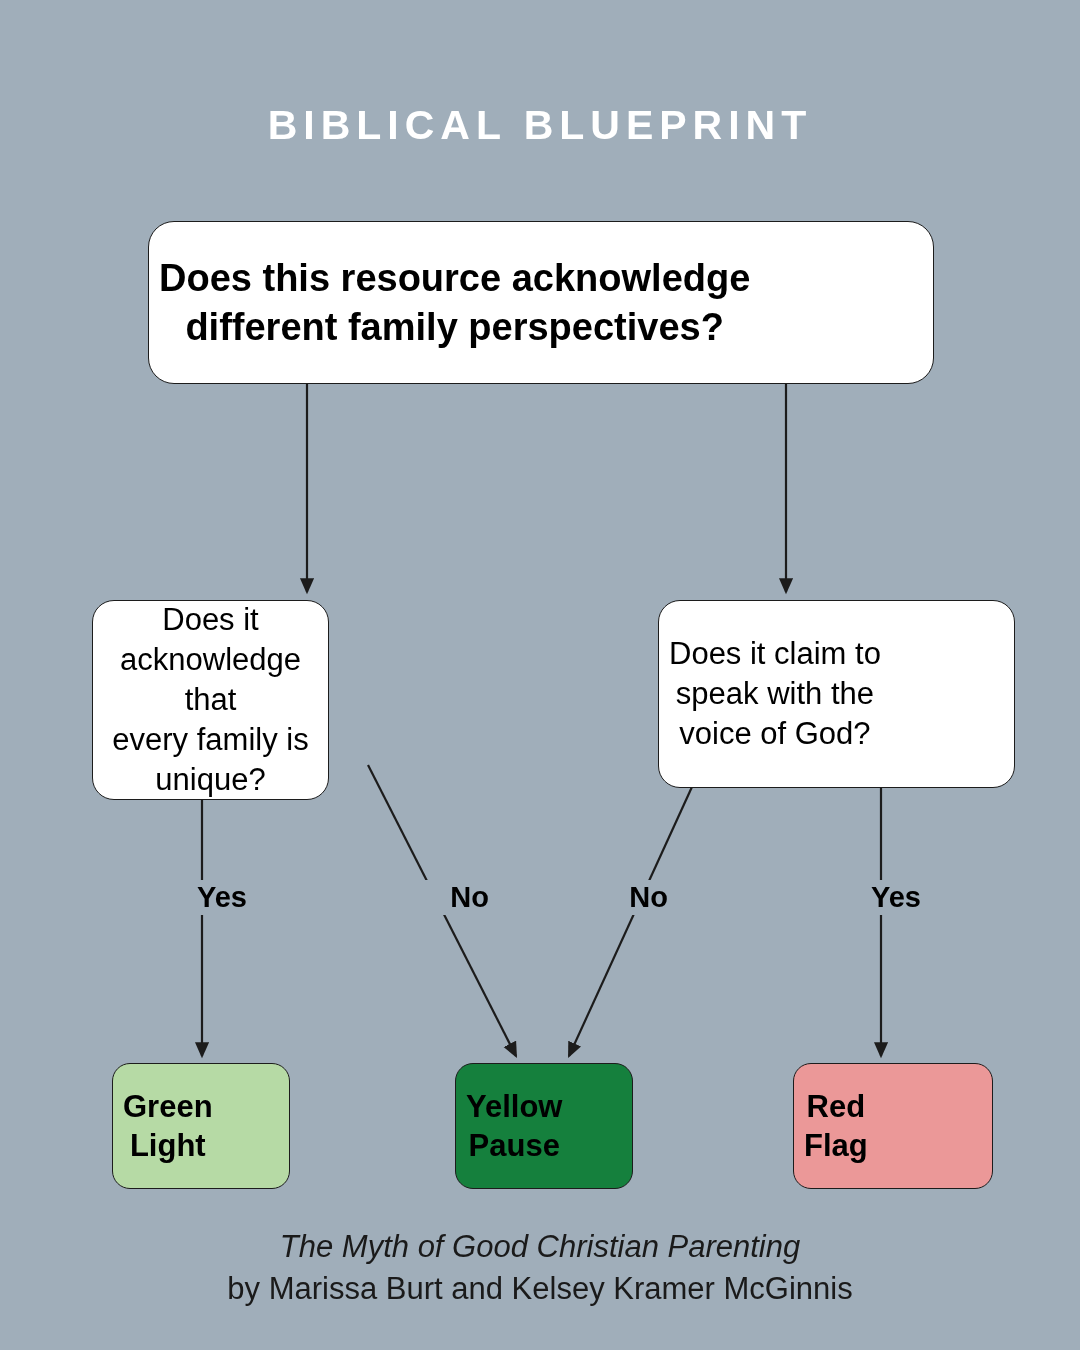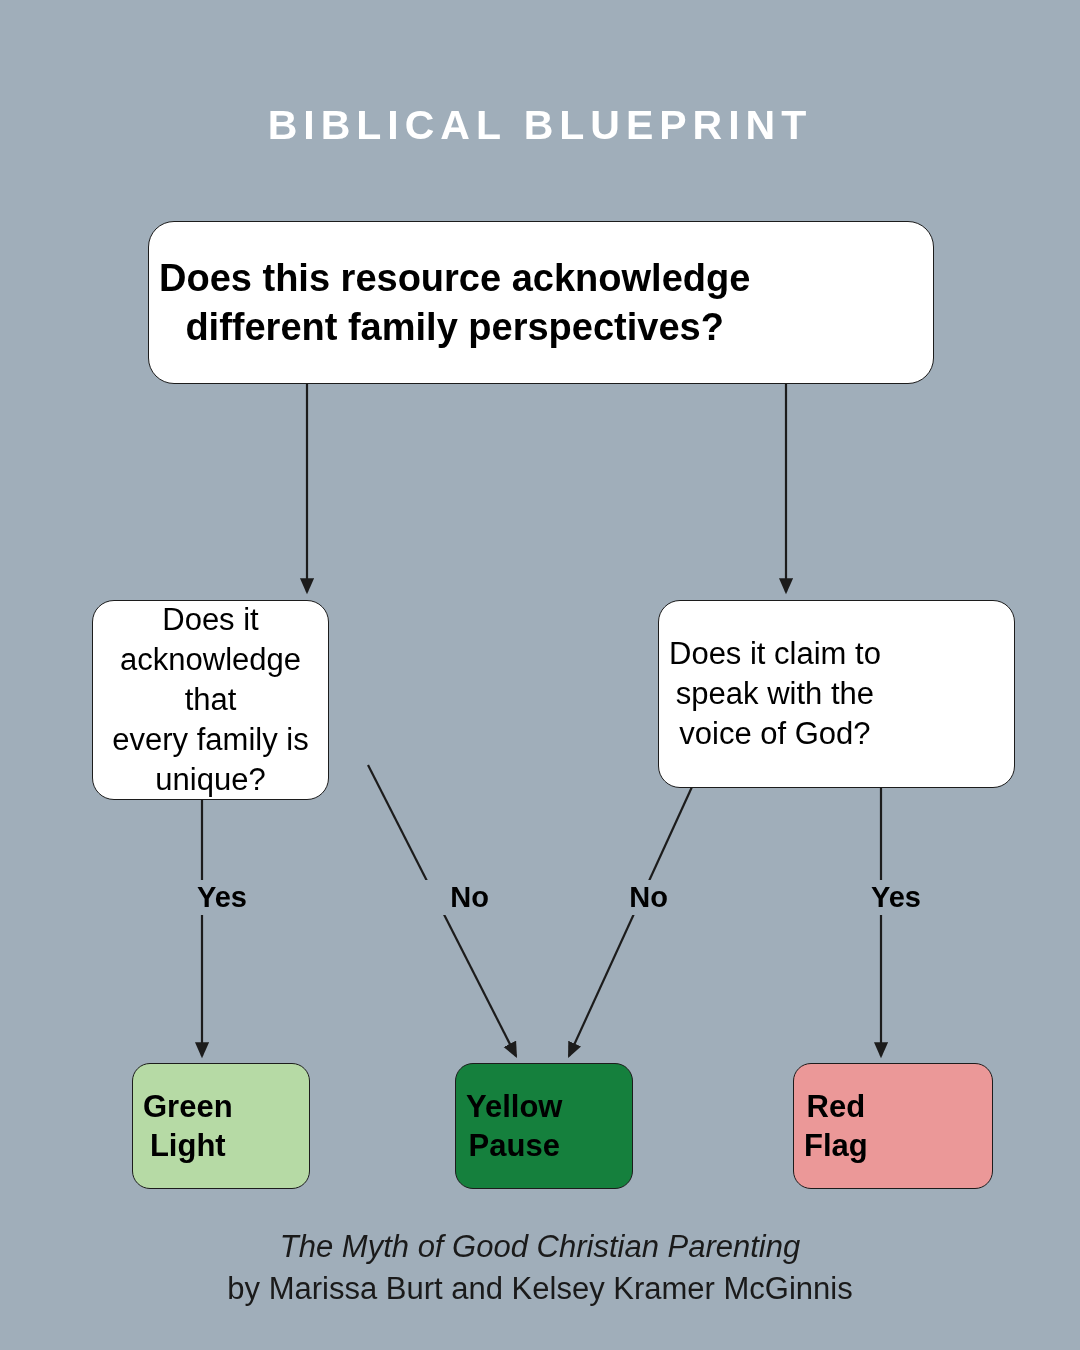--- a/index.html
+++ b/index.html
@@ -105,21 +105,20 @@
     font-size: 31px;
     font-weight: bold;
     line-height: 1.27;
   }
   #node-green {
     left: 112px;
     top: 1063px;
     width: 178px;
     height: 126px;
     background: #b6daa5;
-    margin-left: 20px;
   }
   #node-yellow {
     left: 455px;
     top: 1063px;
     width: 178px;
     height: 126px;
     background: #15803d;
   }
   #node-red {
     left: 793px;

